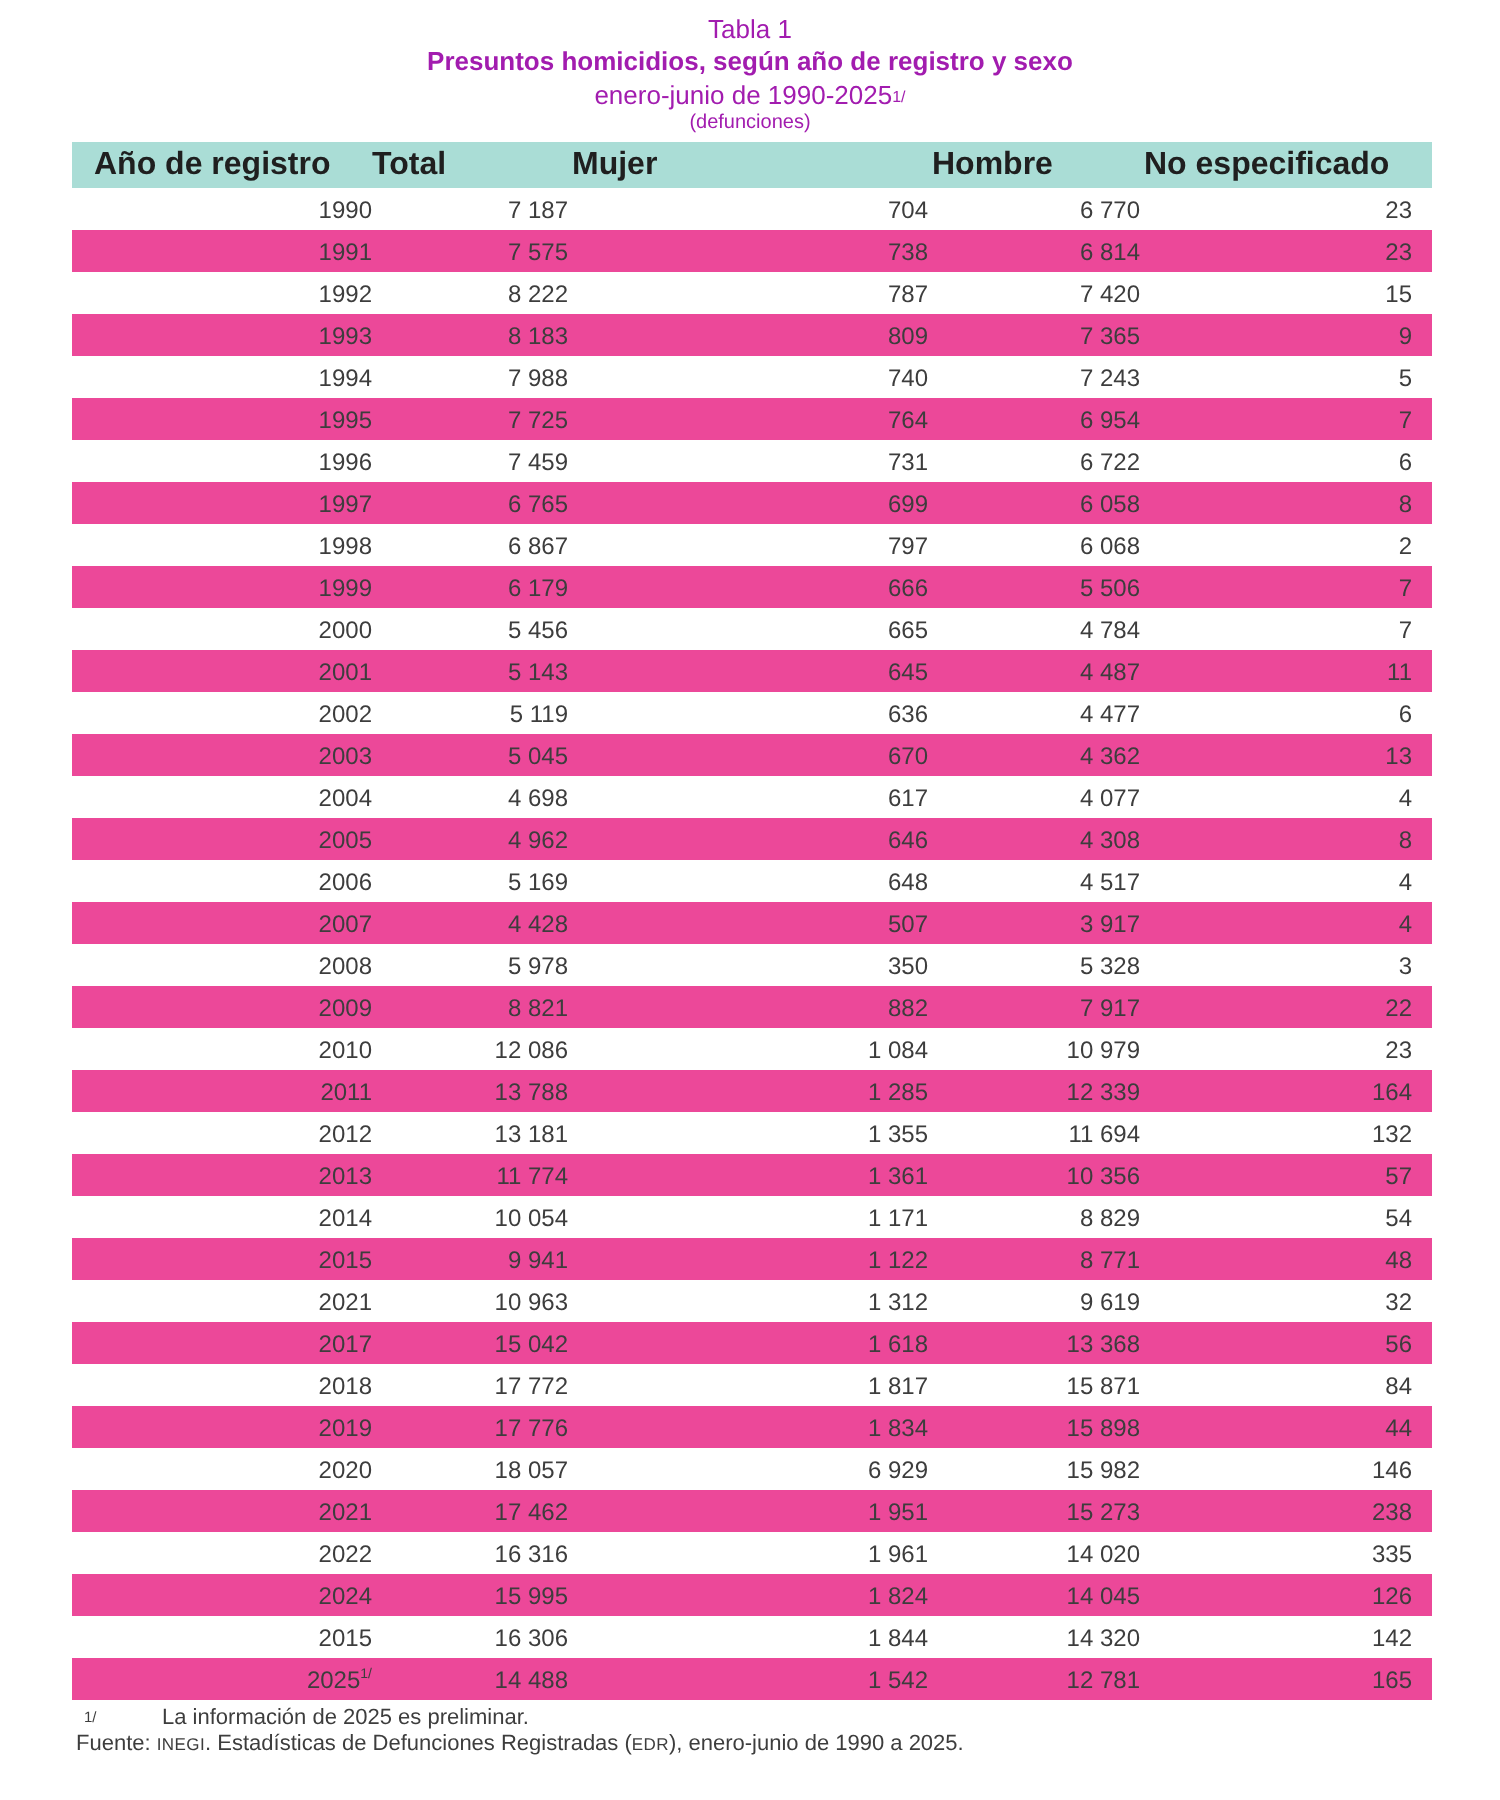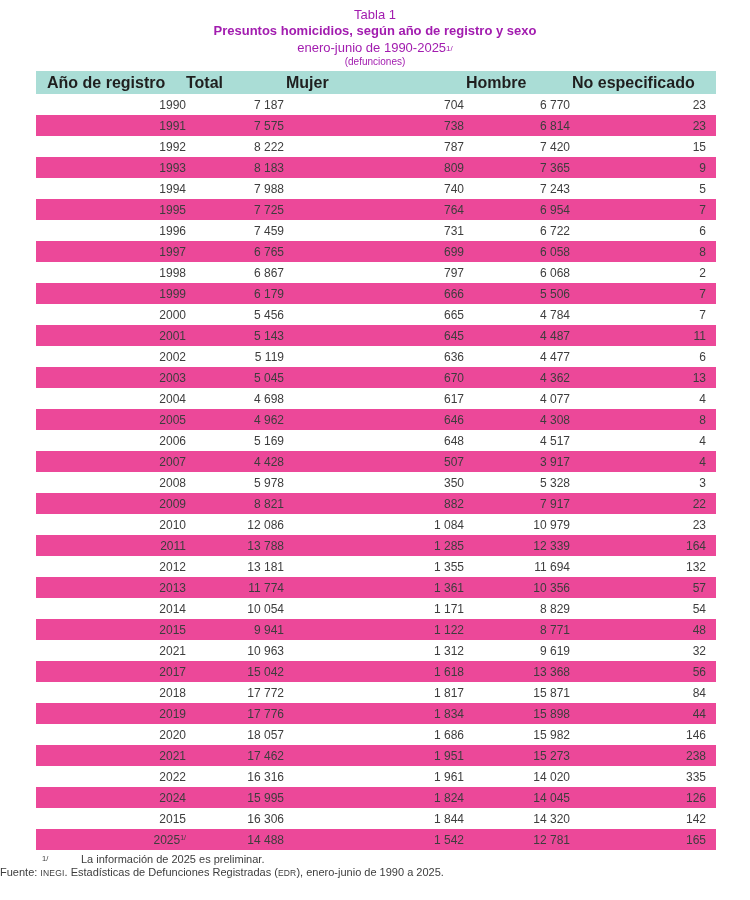--- a/index.html
+++ b/index.html
@@ -63,20 +63,21 @@
   }
   .fn-marker {
     display: inline-block;
     width: 39px;
     font-size: 7.5px;
     vertical-align: top;
     position: relative;
     top: -1px;
   }
   .source {
+    margin-left: 38px;
     font-size: 11px;
     line-height: 13px;
     color: #3d3d3d;
   }
   .sc { font-size: 8.5px; letter-spacing: 0.2px; }
 </style>
 </head>
 <body>
 
 <div class="page">
@@ -311,21 +312,21 @@
         <tr class="alt">
           <td class="year">2019</td>
           <td class="num">17 776</td>
           <td class="num">1 834</td>
           <td class="num">15 898</td>
           <td class="num">44</td>
         </tr>
         <tr>
           <td class="year">2020</td>
           <td class="num">18 057</td>
-          <td class="num">1 686</td>
+          <td class="num">6 929</td>
           <td class="num">15 982</td>
           <td class="num">146</td>
         </tr>
         <tr class="alt">
           <td class="year">2021</td>
           <td class="num">17 462</td>
           <td class="num">1 951</td>
           <td class="num">15 273</td>
           <td class="num">238</td>
         </tr>

